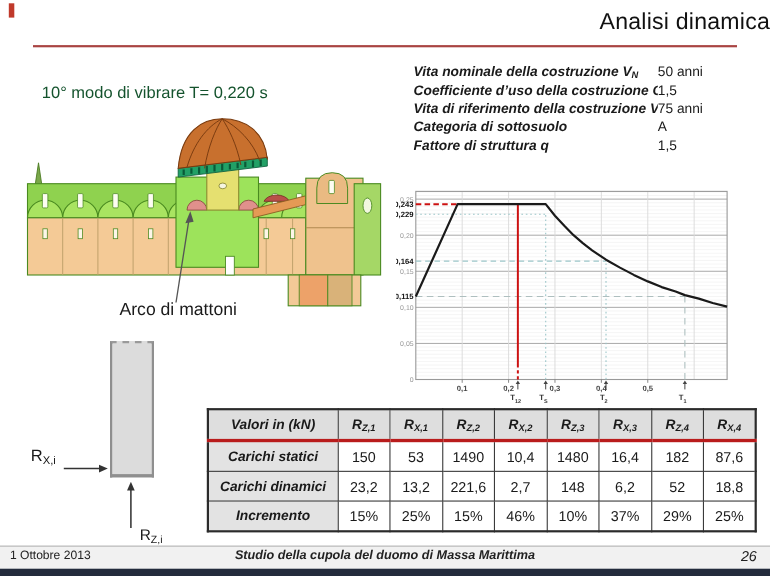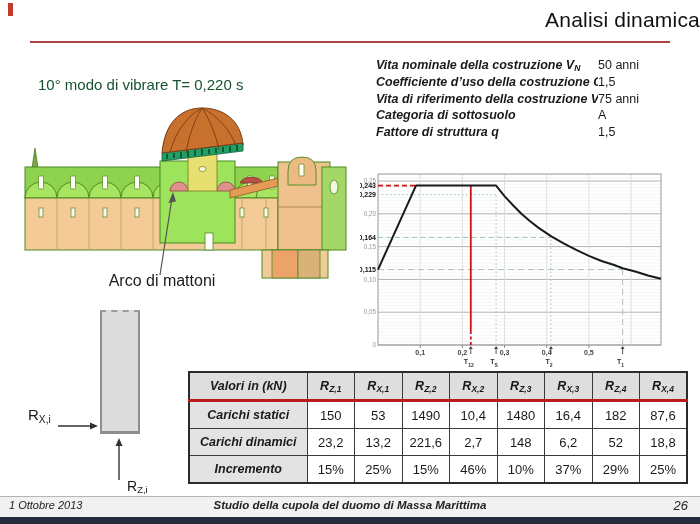--- a/index.html
+++ b/index.html
@@ -32,21 +32,21 @@
                 height:26px;padding:0 2px;overflow:hidden;}
   table.results thead th{background:#dedede;font-style:italic;font-weight:700;
                 font-size:12.5px;border-bottom:3px solid #b91c1c;}
   table.results tbody th{background:#e3e3e3;font-style:italic;font-weight:700;font-size:12.5px;}
   table.results tbody td{font-size:13px;font-weight:500;}
   col.label-col{width:118px;}
   
   .chart{position:absolute;left:360px;top:168px;}
   .footer-bar{position:absolute;left:0;top:496px;width:700px;height:21px;
               background:#f1f1f1;border-top:1px solid #b5b5b5;box-sizing:border-box;}
-  .footer-date{position:absolute;left:9px;top:499px;font-size:11px;font-style:italic;color:#222;}
+  .footer-date{position:absolute;left:9px;top:499px;font-size:11px;color:#222;}
   .footer-center{position:absolute;left:0;top:499px;width:100%;text-align:center;
                  font-size:11.5px;font-style:italic;font-weight:600;color:#222;}
   .footer-page{position:absolute;right:12px;top:498px;font-size:13px;font-style:italic;color:#222;}
   .footer-dark{position:absolute;left:0;top:517px;width:700px;height:7px;background:#232b3c;}
 </style>
 </head>
 <body>
 <div class="slide">
 
   <div class="corner-mark"></div>

